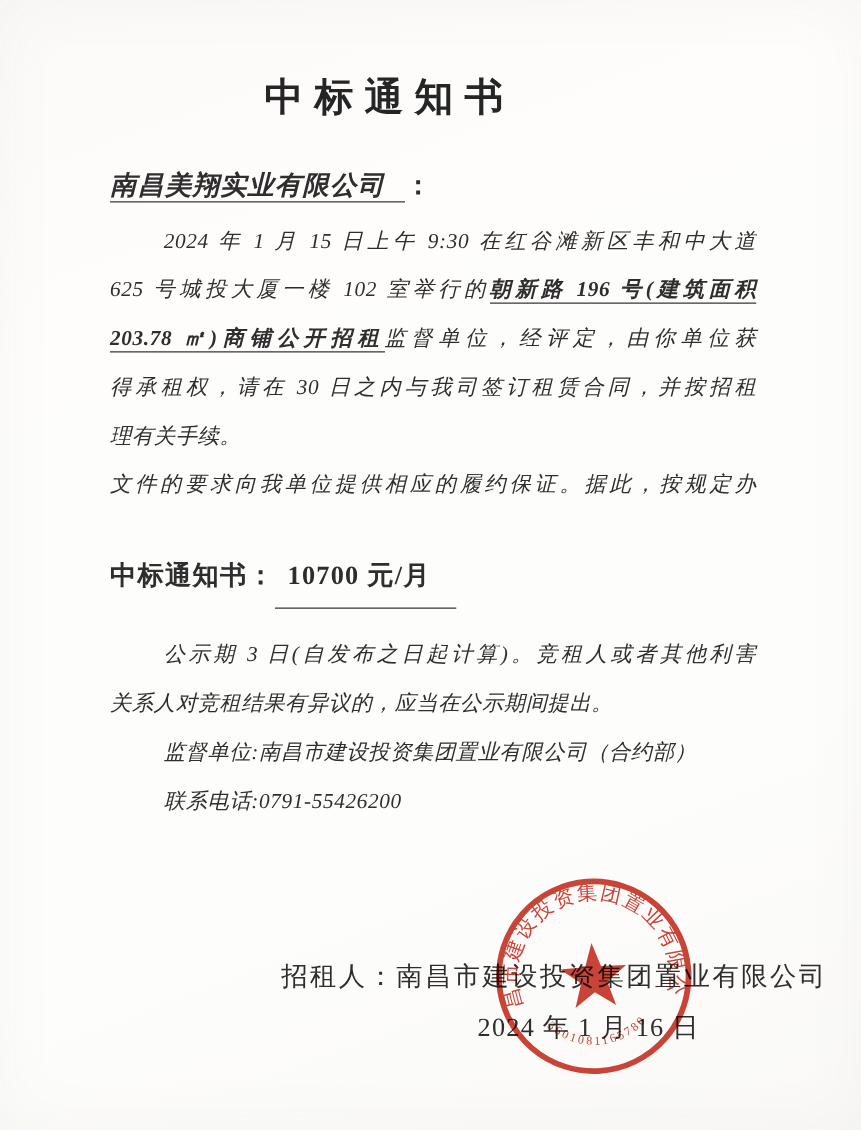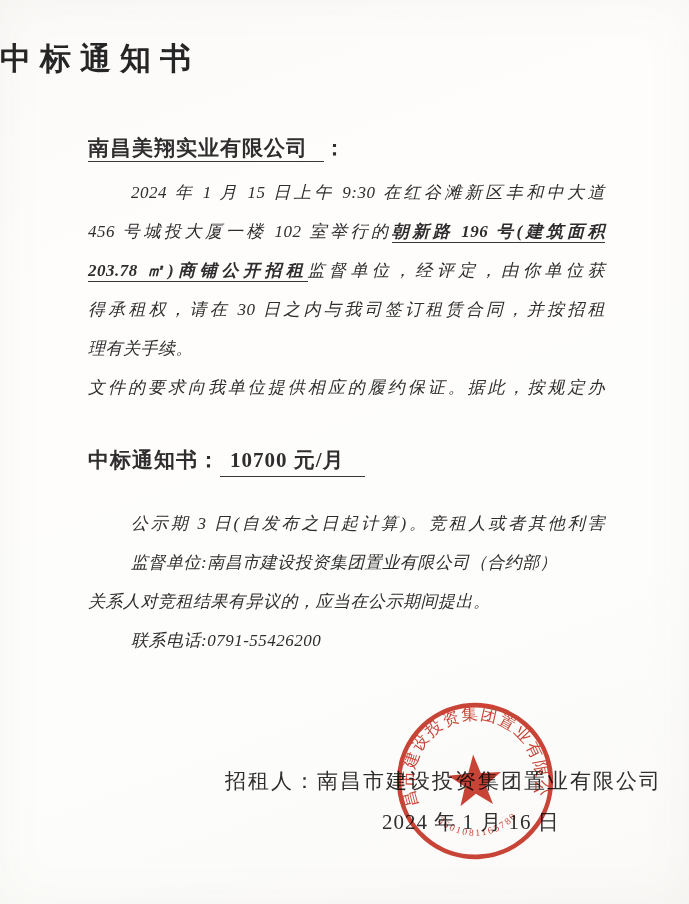--- a/index.html
+++ b/index.html
@@ -10,34 +10,35 @@
     background: #e9e9e9;
     overflow: hidden;
   }
   .page {
     position: relative;
     width: 689px; height: 904px;
     background: linear-gradient(160deg, #fbfaf8 0%, #fefdfc 25%, #fdfdfb 70%, #faf9f7 100%);
     box-shadow: inset 0 0 50px rgba(120,110,100,0.05);
   }
   .doc-title {
-    position: absolute; top: 38px; left: 0; width: 623px;
+    position: absolute; top: 57px; left: 0; width: 623px;
     margin: 0;
+    text-align: center;
     font-size: 31px; font-weight: 700;
     letter-spacing: 9px;
     color: #262525;
   }
   .addressee {
     position: absolute; top: 136px; left: 88px;
     font-size: 21px; font-weight: 700; line-height: 24px;
     letter-spacing: 1px;
   }
   .addressee .name {
     border-bottom: 1.6px solid #3a3838;
-    padding-right: 16px; padding-bottom: 1px;
+    padding-right: 16px; padding-bottom: 1px; font-style: italic;
   }
   .para {
     position: absolute; left: 88px; width: 517px;
     font-size: 17px; line-height: 45px;
     letter-spacing: 0.5px;
     white-space: nowrap;
     font-style: italic;
   }
   .para1 { top: 170px; }
   .para2 { top: 501px; }
@@ -50,21 +51,21 @@
     padding-bottom: 1px;
   }
   .result-line {
     position: absolute; top: 448px; left: 88px;
     font-size: 21px; font-weight: 700; line-height: 24px;
     letter-spacing: 1px;
     white-space: nowrap;
   }
   .result-line .value {
     border-bottom: 1.7px solid #383636;
-    padding: 0 20px 4px 10px;
+    padding: 0 20px 14px 10px;
   }
   .signature-line {
     position: absolute; top: 769px; left: 225px;
     font-size: 21px; line-height: 24px; letter-spacing: 2px;
     white-space: nowrap;
   }
   .date-line {
     position: absolute; top: 810px; left: 382px;
     font-size: 21px; line-height: 24px; letter-spacing: 1px;
     white-space: nowrap;
@@ -85,35 +86,35 @@
 <div class="page">
 
   <h1 class="doc-title">中标通知书</h1>
 
   <div class="addressee">
     <span class="name">南昌美翔实业有限公司</span><span>：</span>
   </div>
 
   <div class="para para1">
     <div class="line fill indent"><span>2024 年 1 月 15 日上午 9:30 在红谷滩新区丰和中大道</span></div>
-    <div class="line fill"><span>456 号城投大厦一楼 102 室举行的</span><span class="bu">朝新路 196 号(建筑面积</span></div>
+    <div class="line fill"><span>625 号城投大厦一楼 102 室举行的</span><span class="bu">朝新路 196 号(建筑面积</span></div>
     <div class="line fill"><span class="bu">203.78 ㎡)商铺公开招租</span><span>监督单位，经评定，由你单位获</span></div>
     <div class="line fill"><span>得承租权，请在 30 日之内与我司签订租赁合同，并按招租</span></div>
     <div class="line"><span>理有关手续。</span></div>
     <div class="line fill"><span>文件的要求向我单位提供相应的履约保证。据此，按规定办</span></div>
   </div>
 
   <div class="result-line">
     <span>中标通知书：</span><span class="value">10700 元/月</span>
   </div>
 
   <div class="para para2">
     <div class="line fill indent"><span>公示期 3 日(自发布之日起计算)。竞租人或者其他利害</span></div>
+    <div class="line"><span>关系人对竞租结果有异议的，应当在公示期间提出。</span></div>
     <div class="line indent"><span>监督单位:南昌市建设投资集团置业有限公司（合约部）</span></div>
-    <div class="line"><span>关系人对竞租结果有异议的，应当在公示期间提出。</span></div>
     <div class="line indent"><span>联系电话:0791-55426200</span></div>
   </div>
 
   <div class="signature-line">
     <span>招租人：南昌市建设投资集团置业有限公司</span>
   </div>
 
   <div class="date-line">
     <span>2024 年 1 月 16 日</span>
   </div>

